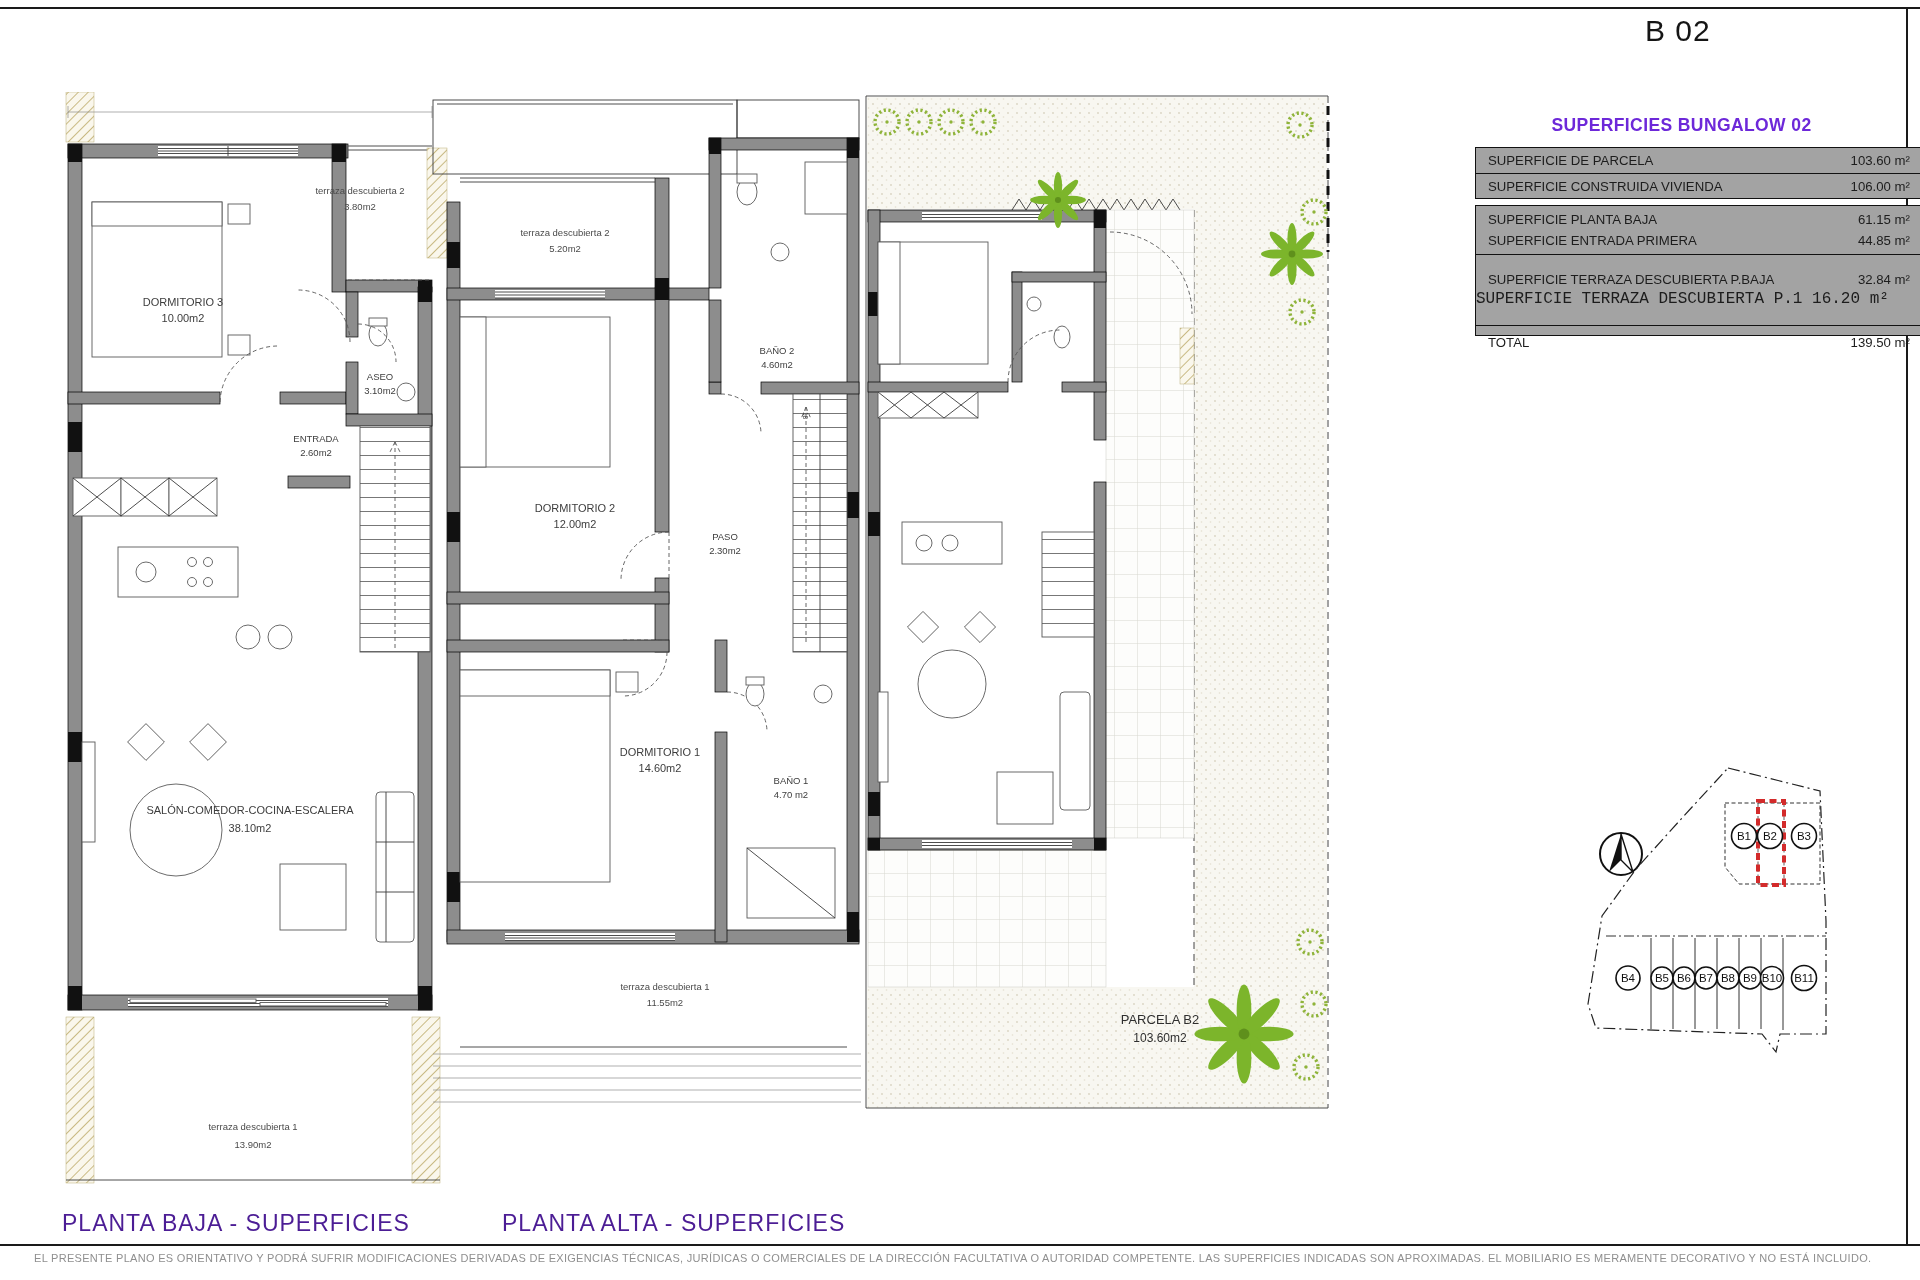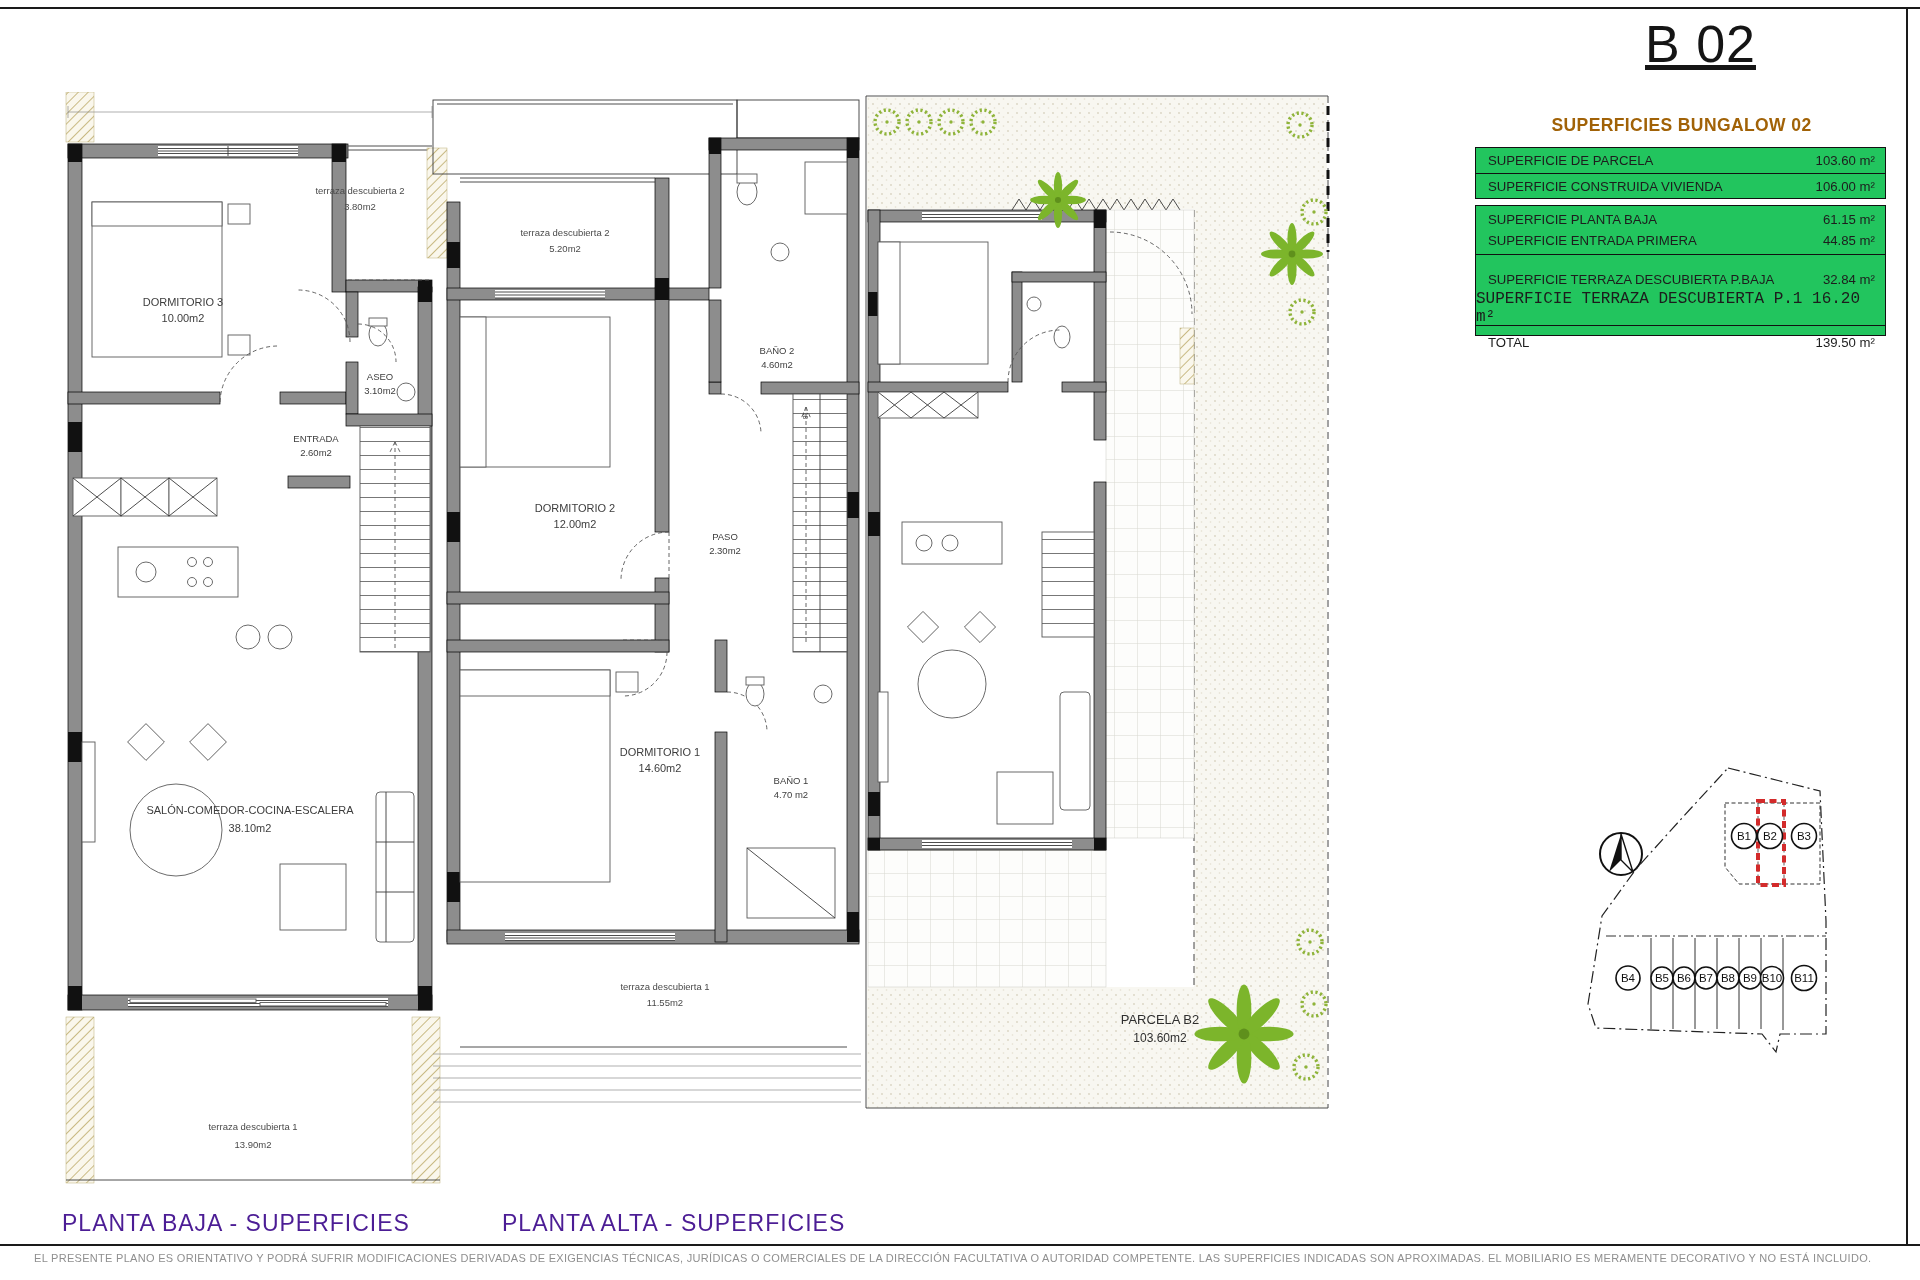--- a/index.html
+++ b/index.html
@@ -1,27 +1,27 @@
 <!DOCTYPE html>
 <html><head>
 <meta charset="utf-8">
 <style>
   html,body{margin:0;padding:0;background:#ffffff;}
   #sheet{position:relative;width:1920px;height:1280px;background:#ffffff;overflow:hidden;
          font-family:"Liberation Sans",sans-serif;color:#1c1c1c;}
   .abs{position:absolute;}
   .bline{position:absolute;background:#1a1a1a;}
   
-  #plan-code{position:absolute;left:1645px;top:14px;width:150px;font-size:52px;letter-spacing:1px;color:#151515;text-decoration:underline;}
+  #plan-code{position:absolute;left:1645px;top:14px;width:150px;font-size:30px;letter-spacing:1px;color:#151515;}
   .caption{position:absolute;font-size:23px;letter-spacing:1px;color:#4c1d95;}
   #disclaimer{position:absolute;left:34px;top:1252px;font-size:11px;color:#8f8f8f;white-space:nowrap;letter-spacing:.3px;}
   
   #tbl-title{position:absolute;left:1475px;top:115px;width:413px;text-align:center;
-             font-size:17.5px;font-weight:bold;letter-spacing:.4px;color:#a16207;}
-  .tbl-box{position:absolute;left:1475px;width:411px;border:1.4px solid #111;background:#22c55e;box-sizing:border-box;}
+             font-size:17.5px;font-weight:bold;letter-spacing:.4px;color:#6d28d9;}
+  .tbl-box{position:absolute;left:1475px;width:446px;border:1.4px solid #111;background:#a3a3a3;box-sizing:border-box;}
   .trow{display:flex;justify-content:space-between;align-items:center;padding:0 10px 0 12px;
         font-size:13.2px;color:#1d1d1d;}
   .trow .val{white-space:nowrap;}
   .divline{border-top:1.2px solid #111;}
   
   svg text{font-family:"Liberation Sans",sans-serif;}
   .wall{fill:#8d8d8d;stroke:#000;stroke-width:.7;}
   .blk{fill:#111;}
   .thin{fill:none;stroke:#3a3a3a;stroke-width:.9;}
   .thin2{fill:none;stroke:#8d8d8d;stroke-width:.7;}

